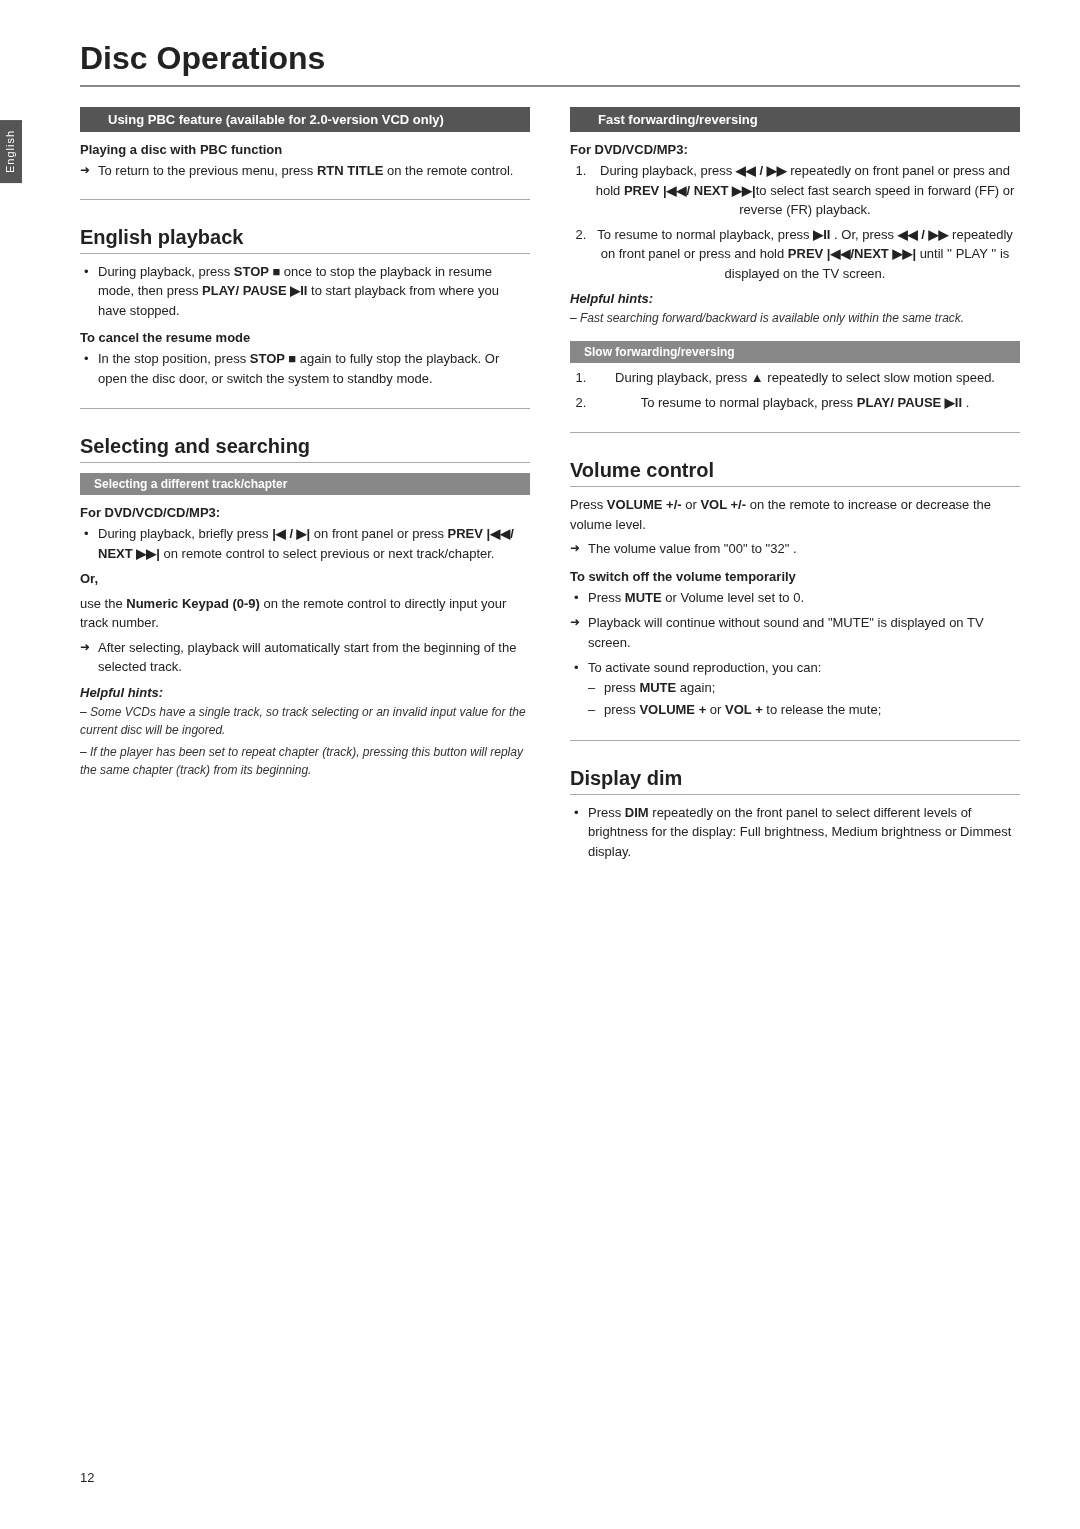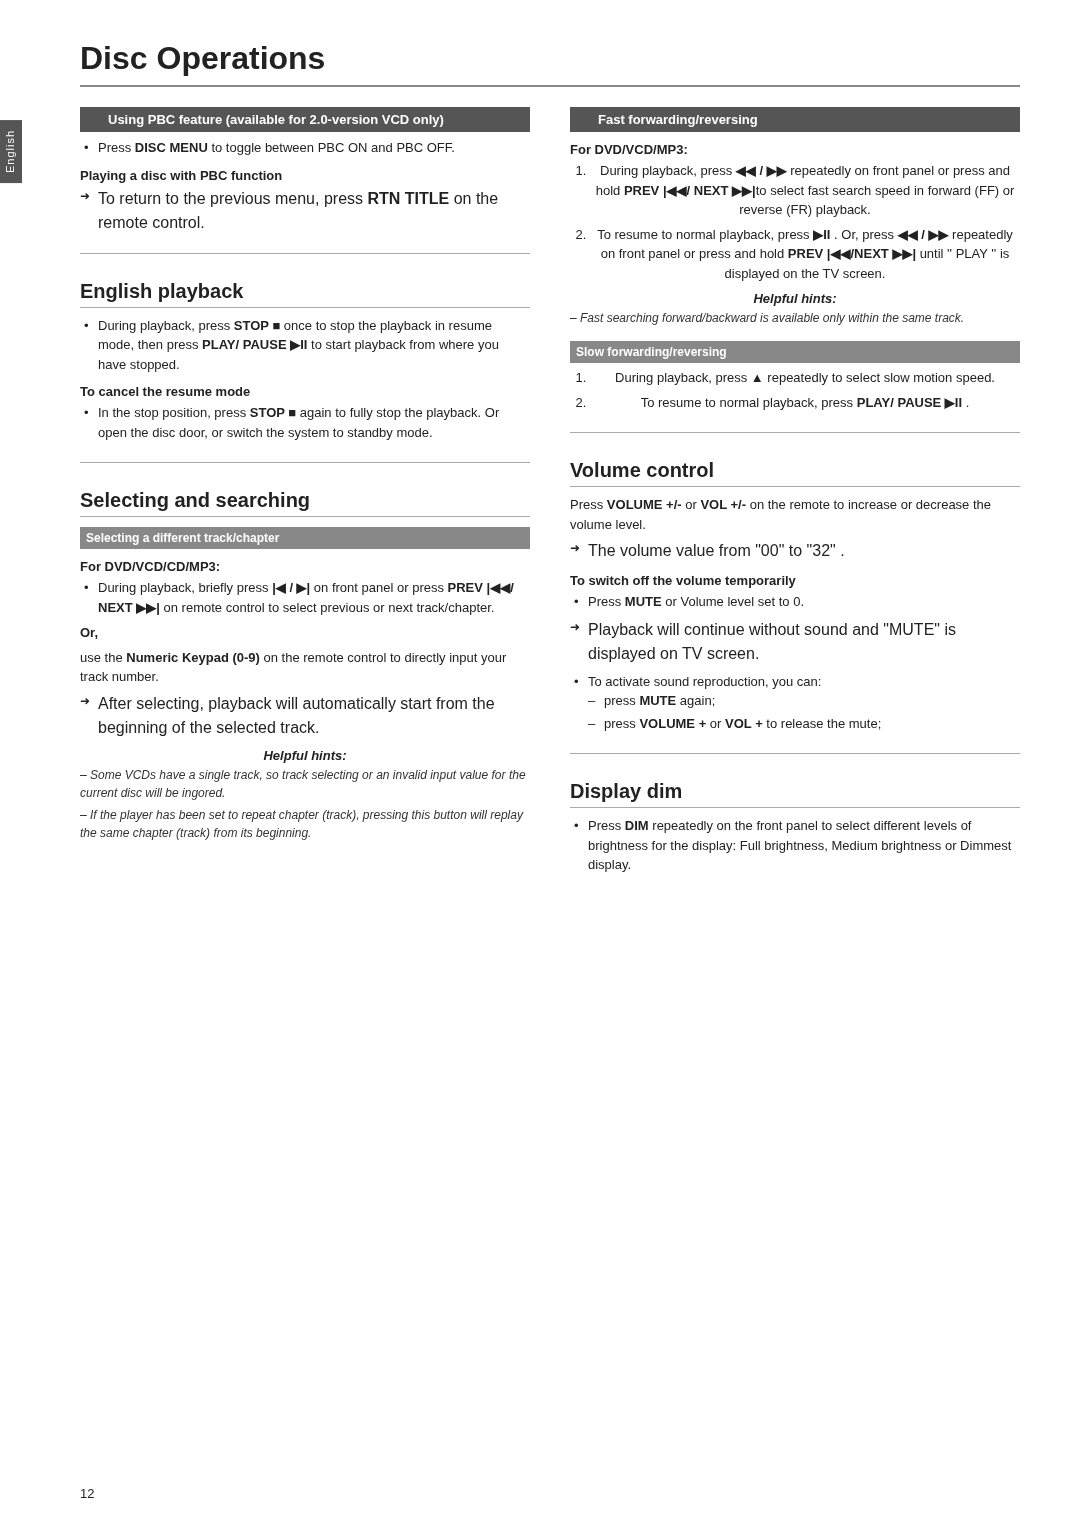--- a/index.html
+++ b/index.html
@@ -65,21 +65,21 @@
       font-weight: bold;
       font-size: 13px;
       padding: 5px 28px;
       margin-bottom: 6px;
     }
     .box-header-light {
       background: #888;
       color: #fff;
       font-weight: bold;
       font-size: 12px;
-      padding: 4px 6px;
+      padding: 4px 14px;
       margin-bottom: 5px;
       margin-top: 10px;
     }
     .sub-header {
       font-weight: bold;
       font-size: 13px;
       margin-top: 10px;
       margin-bottom: 4px;
     }
     p, .para {
@@ -112,21 +112,21 @@
     }
     ol.numbered li {
       margin-bottom: 5px;
       line-height: 1.5;
       font-size: 13px;
     }
     .arrow-item {
       padding-left: 18px;
       position: relative;
       margin-bottom: 4px;
-      font-size: 16px;
+      font-size: 13px;
       line-height: 1.5;
     }
     .arrow-item::before {
       content: "➜";
       position: absolute;
       left: 0;
       top: 0;
       font-size: 12px;
     }
     .italic-hint {
@@ -135,26 +135,25 @@
       color: #333;
       margin-bottom: 4px;
       line-height: 1.5;
     }
     .helpful-hints-header {
       font-weight: bold;
       font-style: italic;
       font-size: 13px;
       margin-top: 8px;
       margin-bottom: 3px;
-      text-align: center;
     }
     b { font-weight: bold; }
     .page-num {
       position: absolute;
-      bottom: 28px;
+      bottom: 44px;
       left: 80px;
       font-size: 13px;
       color: #222;
     }
     .dash-item {
       padding-left: 16px;
       position: relative;
       margin-bottom: 3px;
       font-size: 13px;
       line-height: 1.5;
@@ -178,25 +177,20 @@
   <div class="side-tab">English</div>
 
   <h1 class="page-title">Disc Operations</h1>
 
   <div class="two-col">
 
     <div class="left-col">
 
       <div>
         <div class="box-header">Using PBC feature (available for 2.0-version VCD only)</div>
-        <ul class="bullet">
-          <li>
-            Press <b>DISC MENU</b> to toggle between PBC ON and PBC OFF.
-          </li>
-        </ul>
         <div class="sub-header">Playing a disc with PBC function</div>
         <div class="arrow-item">To return to the previous menu, press <b>RTN TITLE</b> on the remote control.</div>
       </div>
 
       <hr class="section-divider">
 
       <div>
         <div class="section-title">English playback</div>
         <ul class="bullet">
           <li>During playback, press <b>STOP ■</b> once to stop the playback in resume mode, then press <b>PLAY/ PAUSE ▶II</b> to start playback from where you have stopped.</li>

